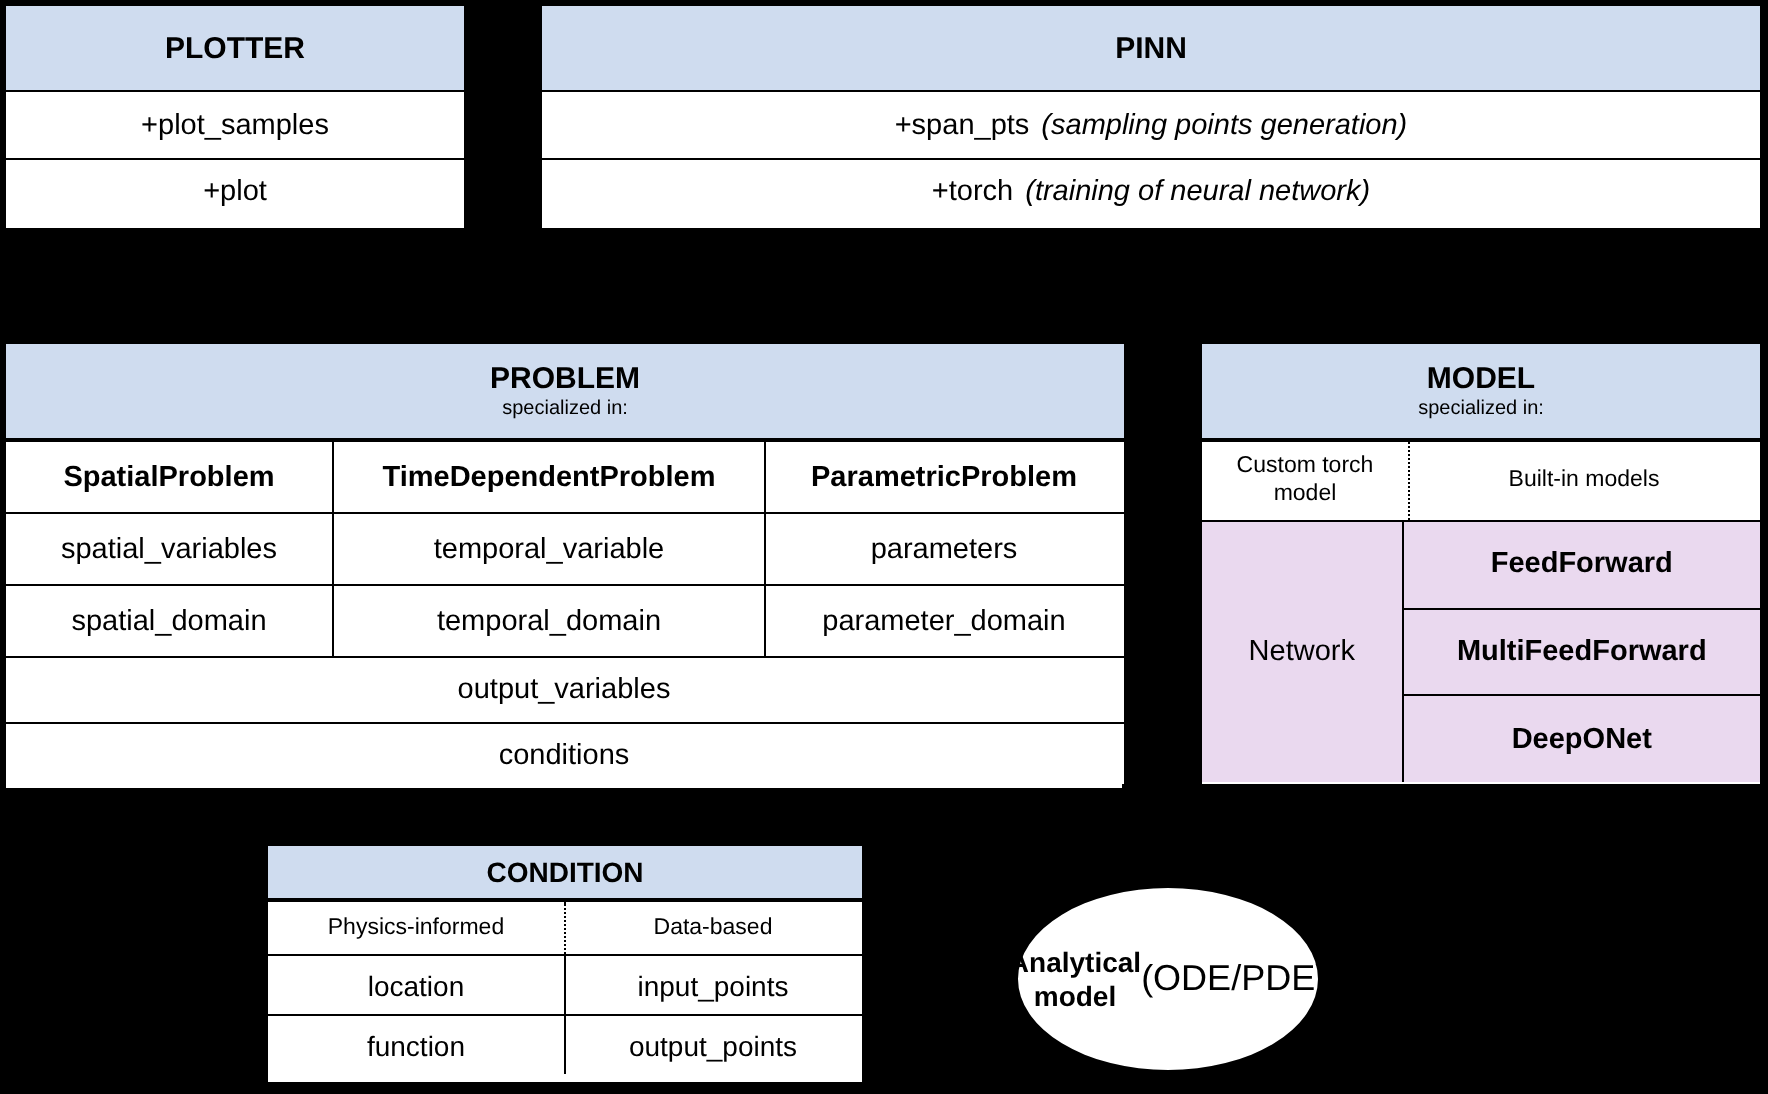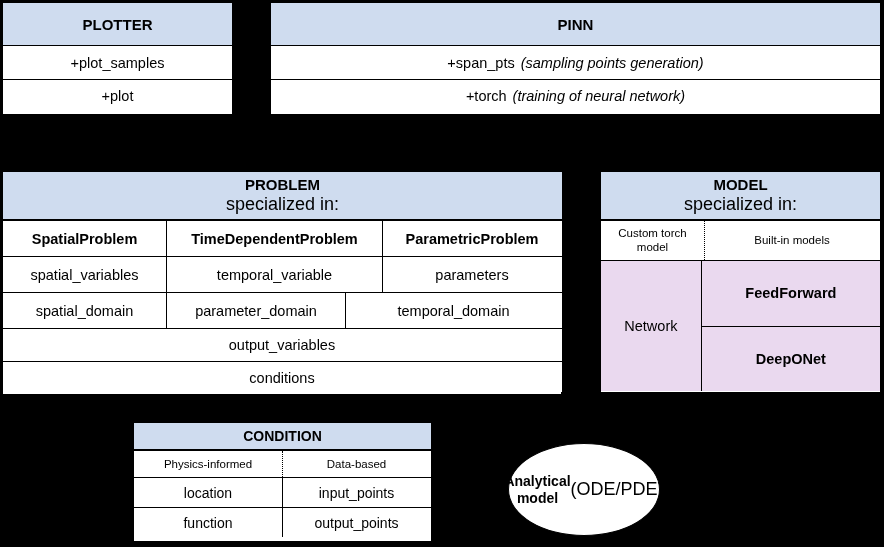--- a/index.html
+++ b/index.html
@@ -29,21 +29,21 @@
     font-weight: bold;
     font-size: 15px;
     color: #000000;
     display: flex;
     flex-direction: column;
     justify-content: center;
     align-items: center;
   }
   .hdr .sub {
     font-weight: normal;
-    font-size: 18px;
+    font-size: 10px;
     margin-top: 1px;
   }
   .row {
     box-sizing: border-box;
     text-align: center;
     font-size: 14.5px;
     color: #000000;
     display: flex;
     align-items: center;
     justify-content: center;
@@ -196,22 +196,22 @@
       <div class="cell c2 purple" style="font-weight:bold">TimeDependentProblem</div>
       <div class="cell c3 purple" style="font-weight:bold">ParametricProblem</div>
     </div>
     <div class="cellrow prow3">
       <div class="cell c1">spatial_variables</div>
       <div class="cell c2">temporal_variable</div>
       <div class="cell c3">parameters</div>
     </div>
     <div class="cellrow prow3">
       <div class="cell c1">spatial_domain</div>
+      <div class="cell c2">temporal_domain</div>
       <div class="cell c3">parameter_domain</div>
-      <div class="cell c2">temporal_domain</div>
     </div>
     <div class="cellrow pfull">
       <div class="cell" style="width:558px">output_variables</div>
     </div>
     <div class="cellrow pfull">
       <div class="cell" style="width:558px">conditions</div>
     </div>
   </div>
 
   <div class="box" id="model">
@@ -220,20 +220,21 @@
       <span class="sub">specialized in:</span>
     </div>
     <div class="splitrow">
       <div class="c cleft">Custom torch model</div>
       <div class="c cright">Built-in models</div>
     </div>
     <div class="body">
       <div class="netcell">Network</div>
       <div class="rightcol">
         <div class="mrow">FeedForward</div>
+        <div class="mrow">MultiFeedForward</div>
         <div class="mrow">DeepONet</div>
       </div>
     </div>
   </div>
 
   <div class="box" id="condition">
     <div class="hdr">CONDITION</div>
     <div class="splitrow">
       <div class="c cl">Physics-informed</div>
       <div class="c cr">Data-based</div>

